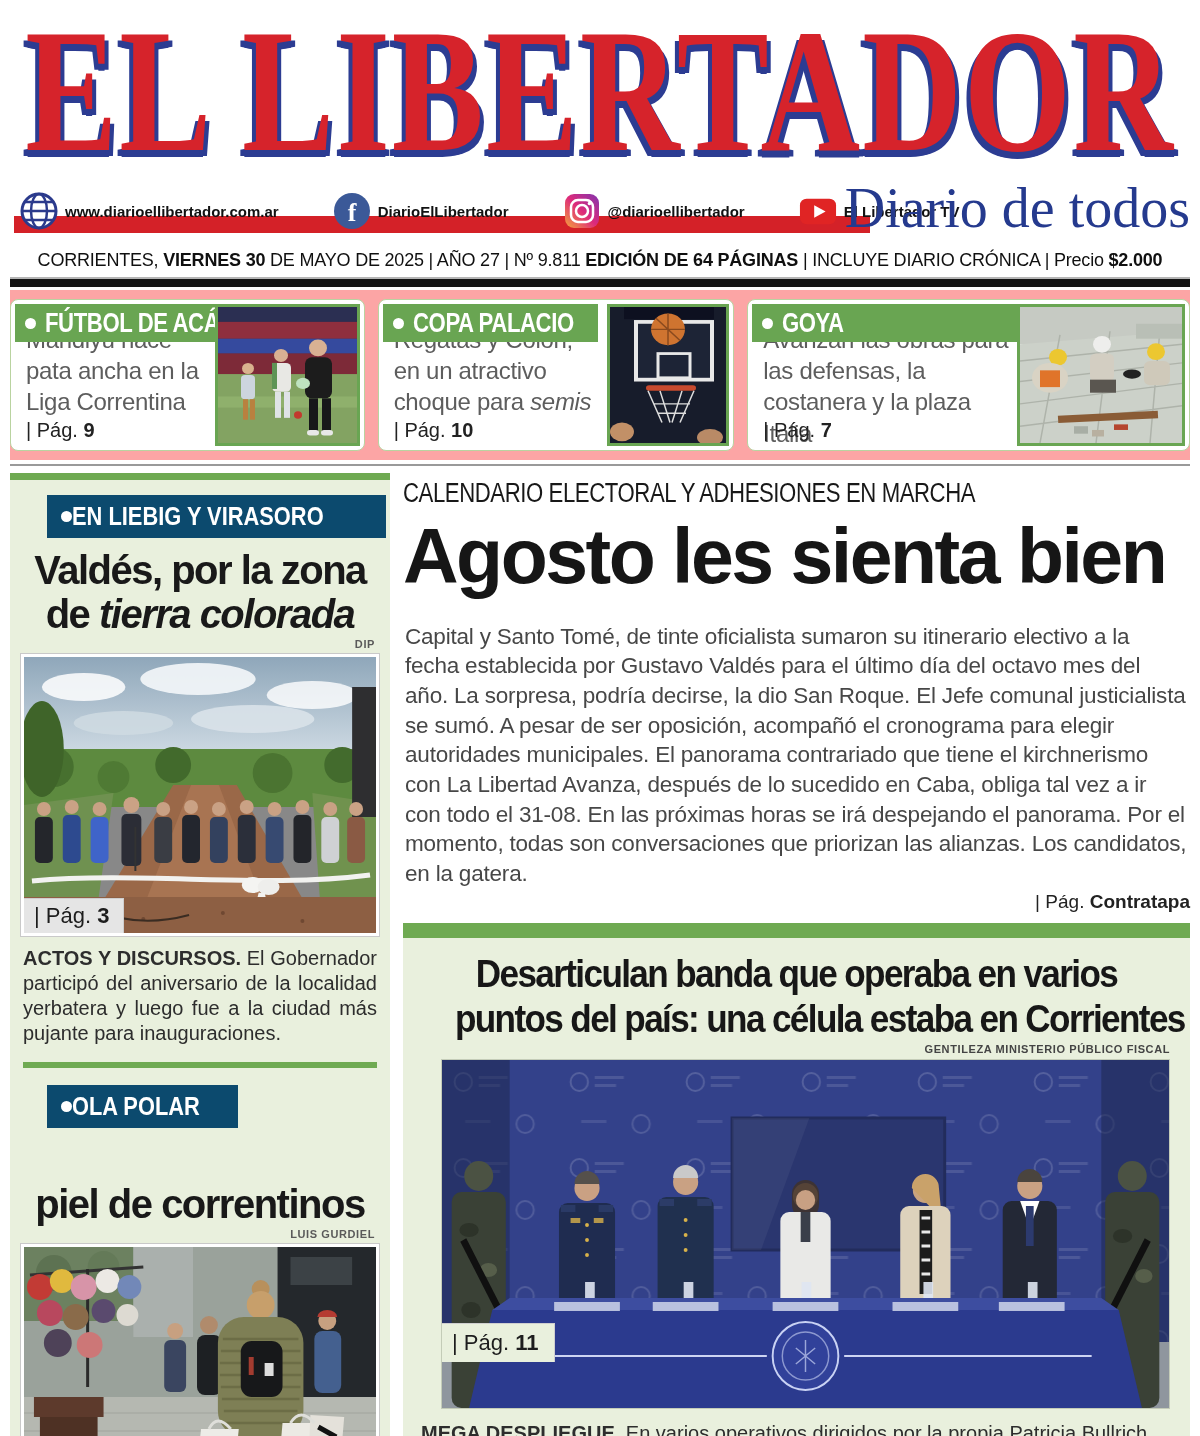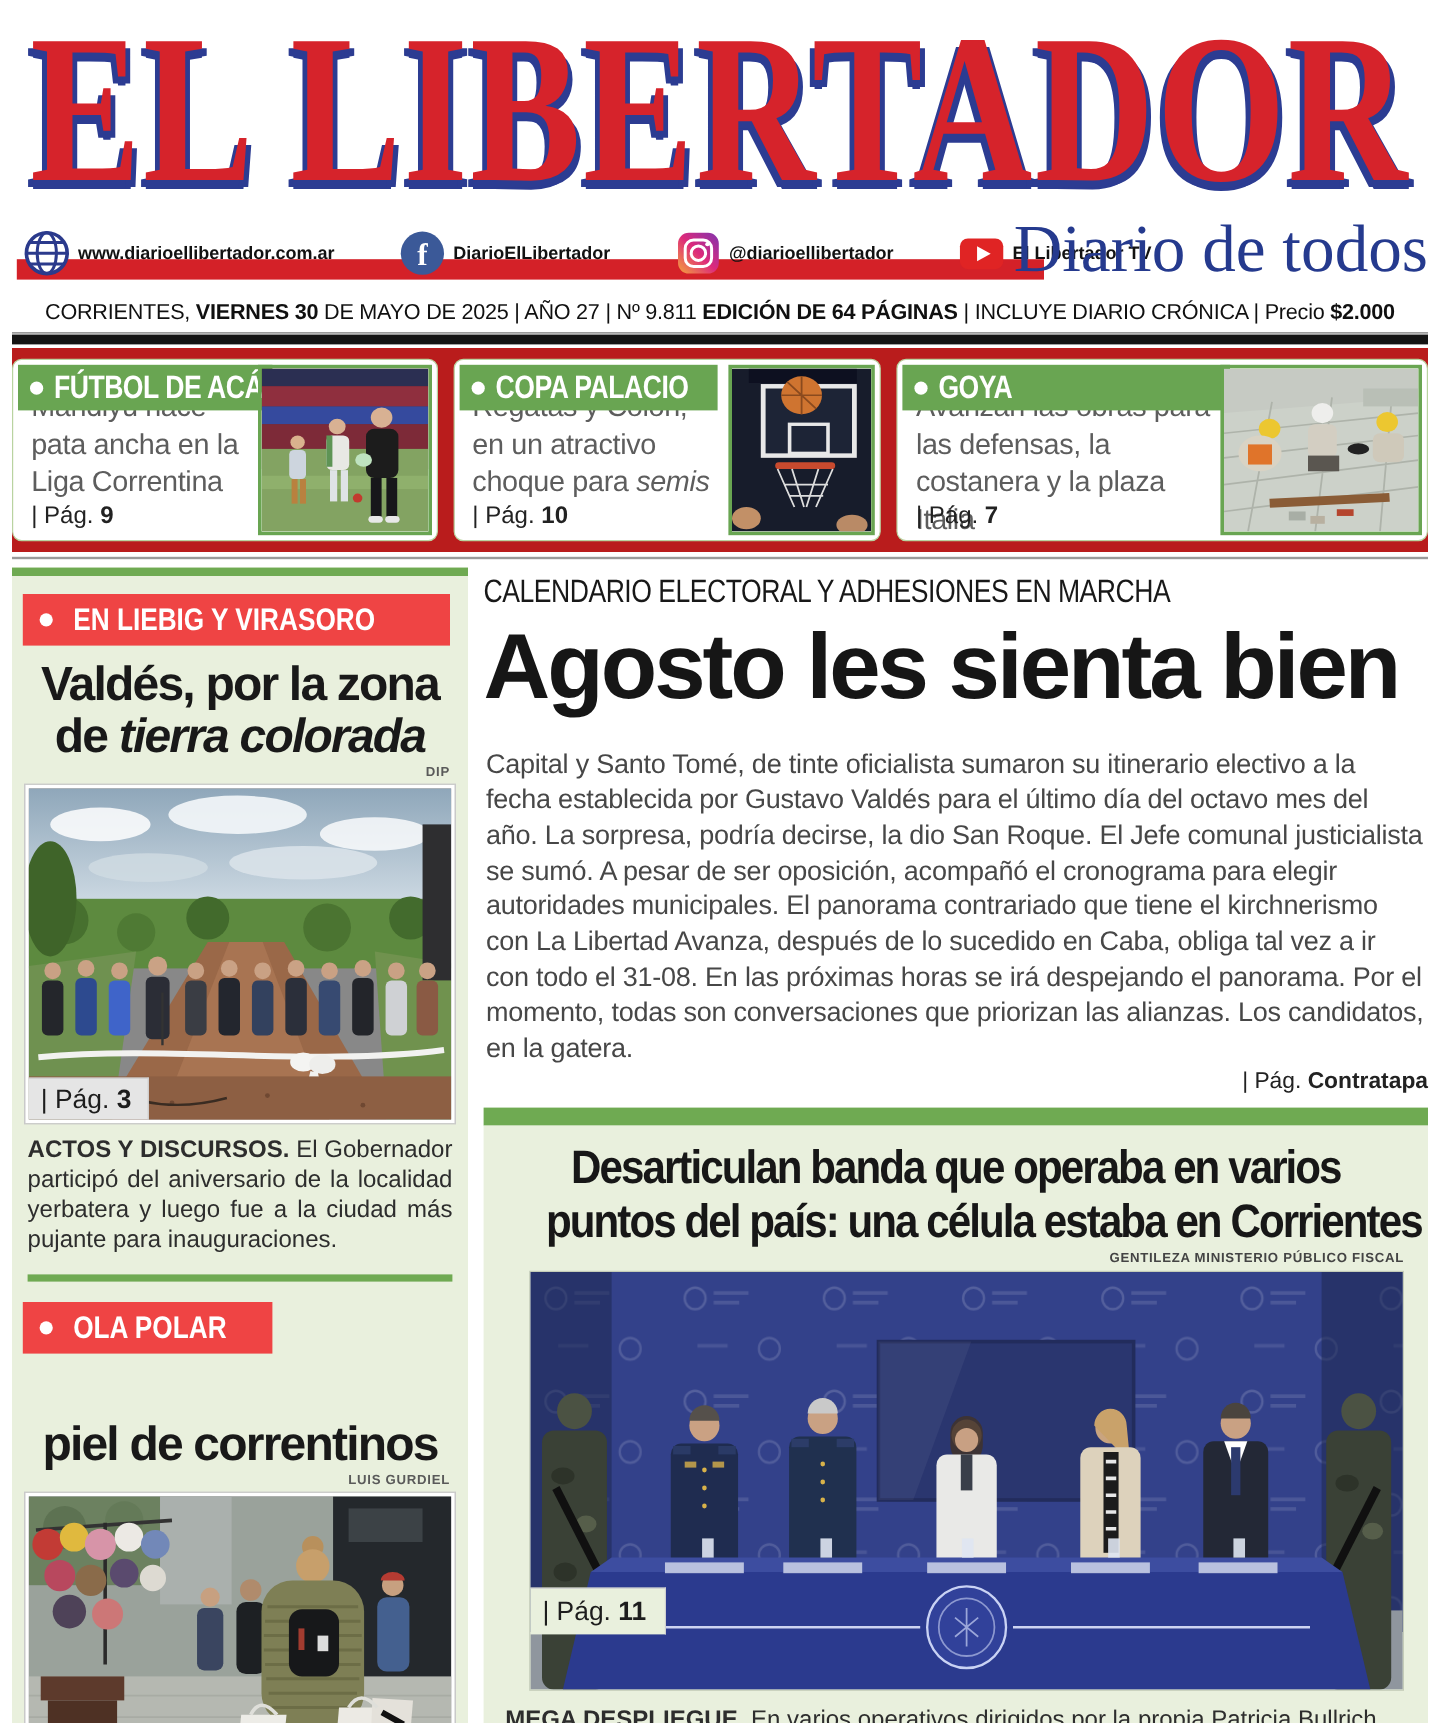--- a/index.html
+++ b/index.html
@@ -29,21 +29,21 @@
   .tagline{
     position:absolute;right:0;top:-14px;
     font-family:"Liberation Serif",serif;font-size:56px;color:#253a8e;white-space:nowrap;
   }
 
   
   .dateline{text-align:center;font-size:18px;margin-top:4px;color:#101010;letter-spacing:-0.2px;}
   .black-bar{margin-top:6px;border-top:2px solid #b5b5b5;height:8px;background:#141414;}
 
   
-  .teaser-strip{background:#b91c1c;margin-top:3px;padding:9px 0;display:flex;gap:13px;}
+  .teaser-strip{background:#fca5a5;margin-top:3px;padding:9px 0;display:flex;gap:13px;}
   .teaser{position:relative;background:#ffffff;border:1px solid #b9d3a0;border-radius:8px;height:152px;box-sizing:border-box;}
   .t1{width:358px;}
   .t2{width:360px;}
   .t3{width:447px;}
   .teaser-head{position:absolute;left:4px;top:4px;height:38px;background:#69a552;display:flex;align-items:center;padding:0 10px;gap:9px;}
   .t1 .teaser-head{width:192px;}
   .t2 .teaser-head{width:195px;}
   .t3 .teaser-head{width:253px;}
   .dot{width:11px;height:11px;border-radius:50%;background:#ffffff;flex:0 0 auto;}
   .teaser-head-label{color:#ffffff;font-weight:bold;font-size:27px;white-space:nowrap;transform:scaleX(0.82);transform-origin:left center;letter-spacing:-0.5px;}
@@ -59,21 +59,21 @@
   .teaser-page{position:absolute;left:15px;bottom:8px;font-size:20px;color:#222;}
   .strip-rule{border-top:2px solid #9a9a9a;margin-top:4px;}
 
   
   .main{display:flex;gap:13px;margin-top:7px;}
 
   
   .left-col{width:380px;flex:0 0 auto;background:#e9f0dd;padding-bottom:12px;}
   .left-top-bar{height:7px;background:#6faa52;}
   .left-inner{padding:0 9px;}
-  .green-label{display:inline-flex;align-items:center;gap:17px;background:#ef4444;padding:6px 14px;margin-top:15px;}
+  .green-label{display:inline-flex;align-items:center;gap:0;background:#0c4a6e;padding:6px 14px;margin-top:15px;margin-left:28px;}
   .green-label .lbl{color:#fff;font-weight:bold;font-size:26px;white-space:nowrap;transform:scaleX(0.84);transform-origin:left center;}
   .left-headline{margin:10px 0 2px;text-align:center;font-size:40px;font-weight:bold;letter-spacing:-1.5px;line-height:1.1;color:#191919;}
   .credit{text-align:right;font-size:11px;color:#5a5a5a;letter-spacing:0.6px;margin:2px 6px 4px 0;font-weight:bold;}
   .photo-frame{position:relative;margin:0 2px;border:3px solid #ffffff;outline:1px solid #c9c9c9;background:#888;}
   .photo-frame svg{display:block;width:100%;}
   .page-tag{position:absolute;left:0;bottom:0;background:#e5e5e5;padding:4px 14px 4px 10px;font-size:22px;color:#1d1d1d;border-top:1px solid #cfcfcf;border-right:1px solid #cfcfcf;}
   .caption{margin:10px 4px 0;font-size:20px;line-height:1.25;color:#2d2d2d;text-align:justify;}
   .divider{height:6px;background:#6faa52;margin:16px 4px 2px;}
 
   

